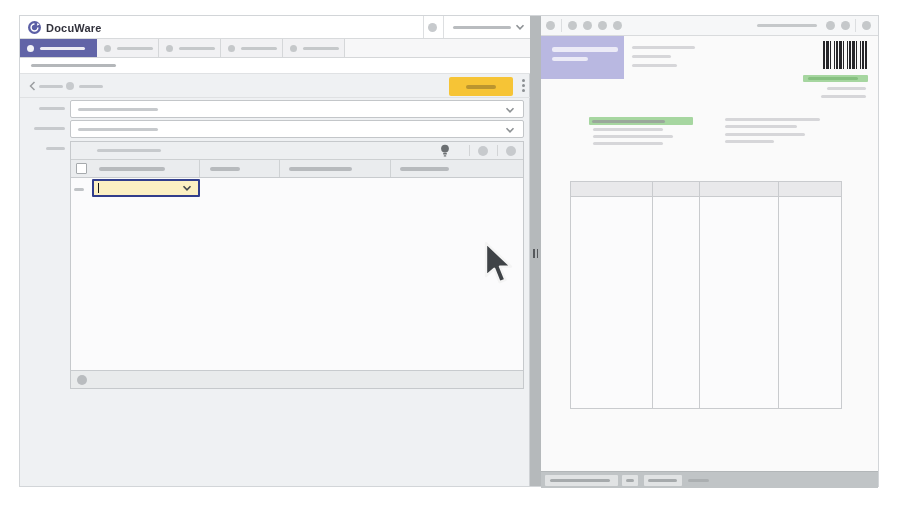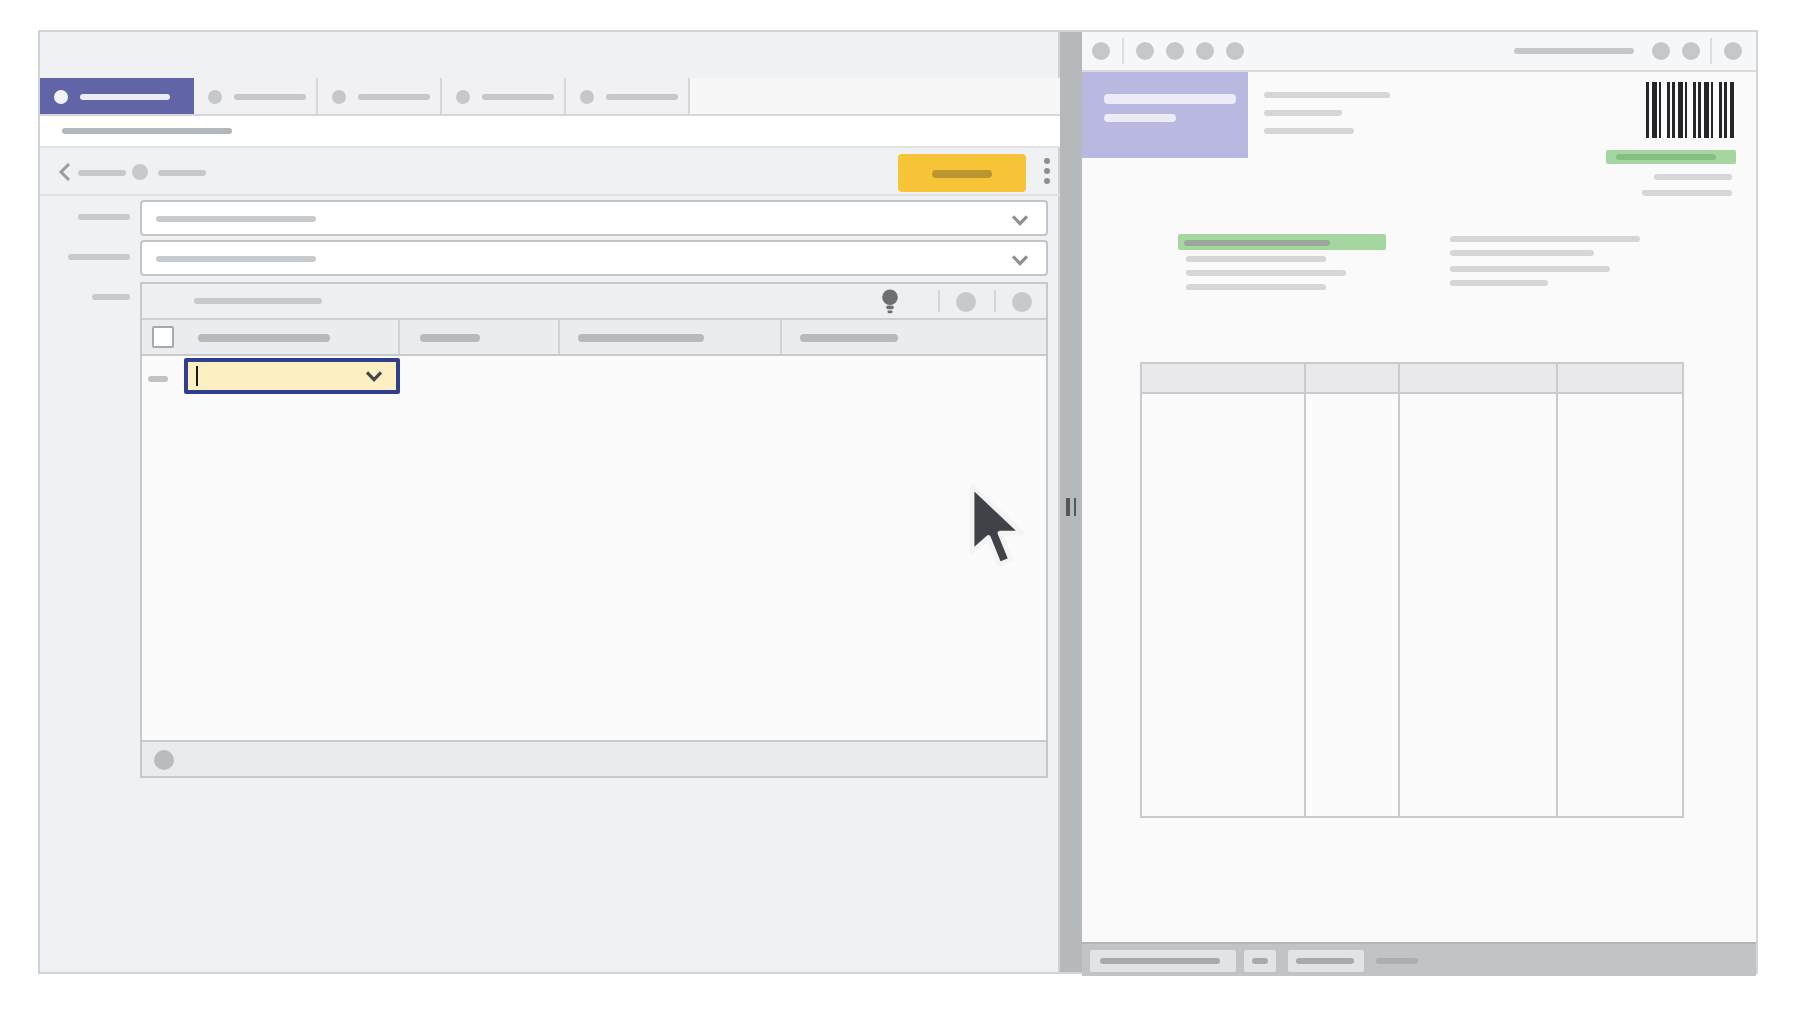--- a/index.html
+++ b/index.html
@@ -87,20 +87,39 @@
   .cursor { position:absolute; left:483px; top:241px; pointer-events:none; }
 </style>
 </head>
 <body>
 
 <div class="stage">
   <div class="app">
 
     <div class="lp">
 
+      <div class="lp-header">
+        <div class="brand">
+          <svg width="13" height="13" viewBox="0 0 13 13">
+            <circle cx="6.5" cy="6.5" r="6.5" fill="#5b5fa5"></circle>
+            <path d="M6.5 3.1 a3.4 3.4 0 1 0 3.4 3.4" stroke="#ffffff" stroke-width="1.5" fill="none"></path>
+            <polygon points="9.4,1.9 11.6,3.6 8.9,4.7" fill="#ffffff"></polygon>
+          </svg>
+          <span class="brand-text">DocuWare</span>
+        </div>
+        <div class="hdr-sep" style="left:403px;"></div>
+        <div class="cdot" style="left:408px; top:7px; width:9px; height:9px;"></div>
+        <div class="hdr-sep" style="left:423px;"></div>
+        <div style="position:absolute; left:423px; top:0; width:87px; height:23px;">
+          <div class="ph" style="left:10px; top:10px; width:58px; background:#b9bcbf;"></div>
+          <svg class="chev" style="right:5px; top:8px;" width="10" height="7" viewBox="0 0 10 7">
+            <path d="M1.5 1.2 L5 4.8 L8.5 1.2" stroke="#8e9295" stroke-width="1.6" fill="none"></path>
+          </svg>
+        </div>
+      </div>
 
       <div class="tabs">
           <div class="tab active">
             <span class="tdot"></span>
             <span class="tline"></span>
           </div>
           <div class="tab">
             <span class="tdot"></span>
             <span class="tline"></span>
           </div>

